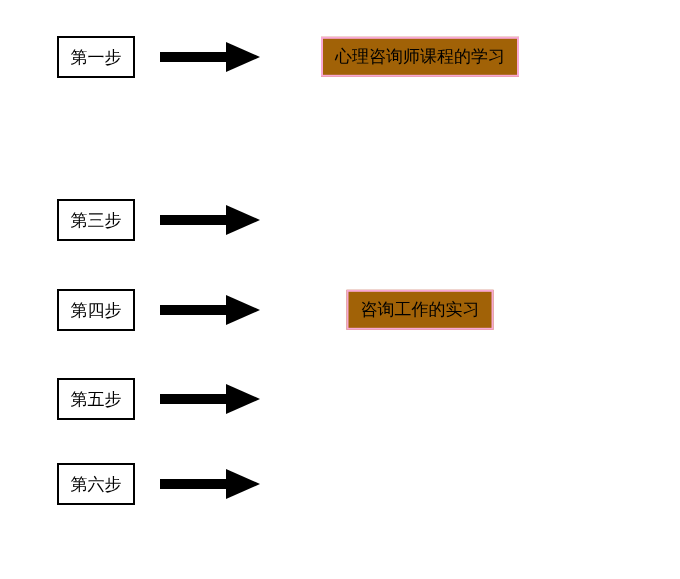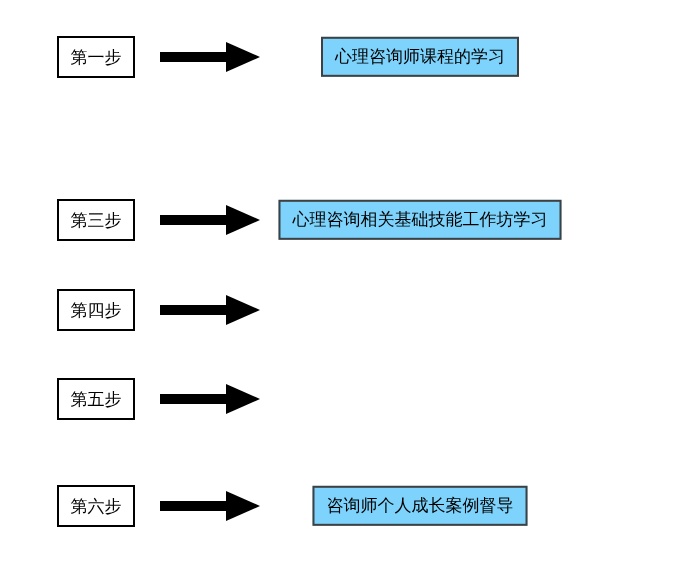--- a/index.html
+++ b/index.html
@@ -44,33 +44,33 @@
     left: 160px;
     top: 50%;
     transform: translateY(-50%);
     display: block;
   }
   .desc-box {
     position: absolute;
     left: 420px;
     top: 50%;
     transform: translate(-50%, -50%);
-    border: 2px solid #404040;
-    background: #7dd3fc;
+    border: 2px solid #f9a8d4;
+    background: #a16207;
     padding: 8px 12px;
     font-size: 17px;
     line-height: 1.2;
     white-space: nowrap;
   }
   .row-1 { top: 35px; }
   .row-2 { top: 115px; }
   .row-3 { top: 198px; }
   .row-4 { top: 288px; font-family: Liberation Serif, serif; }
   .row-5 { top: 377px; font-family: Liberation Mono, monospace; }
-  .row-6 { top: 484px; text-decoration: underline; }
+  .row-6 { top: 462px; text-decoration: underline; }
 </style>
 </head>
 <body>
 
 <div class="canvas">
 
   <div class="flow-row row-1">
     <div class="step-box">
       <span>第一步</span>
     </div>
@@ -85,51 +85,48 @@
 
 
   <div class="flow-row row-3">
     <div class="step-box">
       <span>第三步</span>
     </div>
     <svg class="arrow" width="100" height="32" viewBox="0 0 100 32">
       <rect x="0" y="11" width="68" height="10" fill="#000000"></rect>
       <polygon points="66,1 100,16 66,31" fill="#000000"></polygon>
     </svg>
-    <div class="desc-box">
-      <span>心理咨询相关基础技能工作坊学习</span>
-    </div>
   </div>
 
   <div class="flow-row row-4">
     <div class="step-box">
       <span>第四步</span>
     </div>
     <svg class="arrow" width="100" height="32" viewBox="0 0 100 32">
       <rect x="0" y="11" width="68" height="10" fill="#000000"></rect>
       <polygon points="66,1 100,16 66,31" fill="#000000"></polygon>
     </svg>
+    <div class="desc-box">
+      <span>咨询工作的实习</span>
+    </div>
   </div>
 
   <div class="flow-row row-5">
     <div class="step-box">
       <span>第五步</span>
     </div>
     <svg class="arrow" width="100" height="32" viewBox="0 0 100 32">
       <rect x="0" y="11" width="68" height="10" fill="#000000"></rect>
       <polygon points="66,1 100,16 66,31" fill="#000000"></polygon>
     </svg>
   </div>
 
   <div class="flow-row row-6">
     <div class="step-box">
       <span>第六步</span>
     </div>
     <svg class="arrow" width="100" height="32" viewBox="0 0 100 32">
       <rect x="0" y="11" width="68" height="10" fill="#000000"></rect>
       <polygon points="66,1 100,16 66,31" fill="#000000"></polygon>
     </svg>
-    <div class="desc-box">
-      <span>咨询师个人成长案例督导</span>
-    </div>
   </div>
 
 </div>
 
 </body></html>

